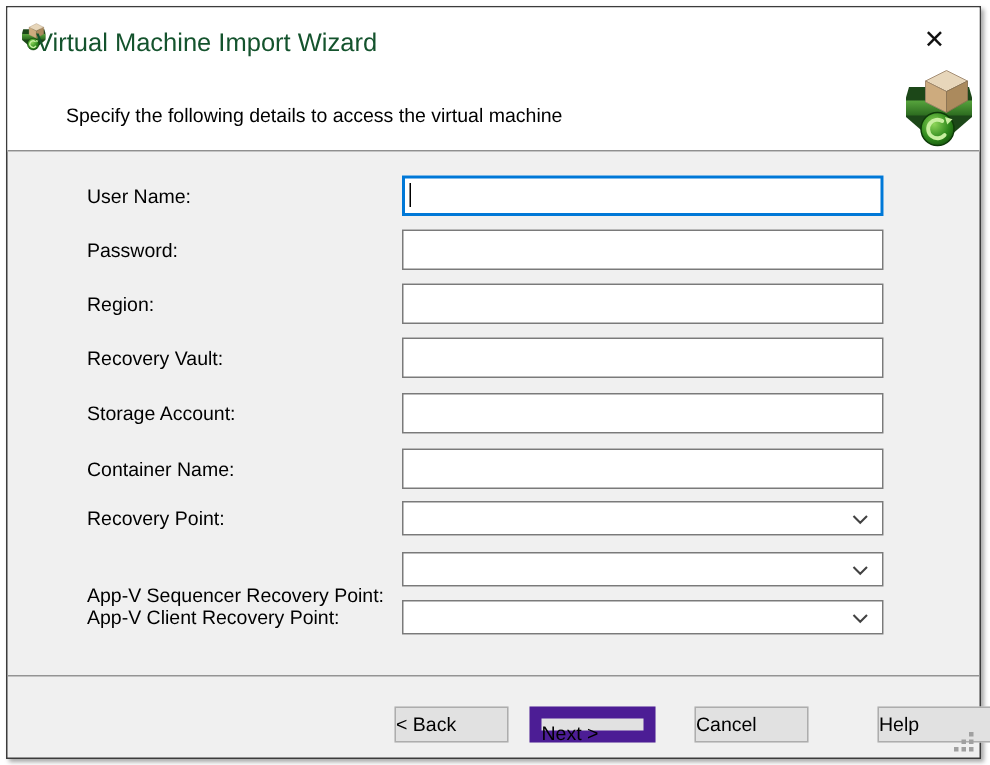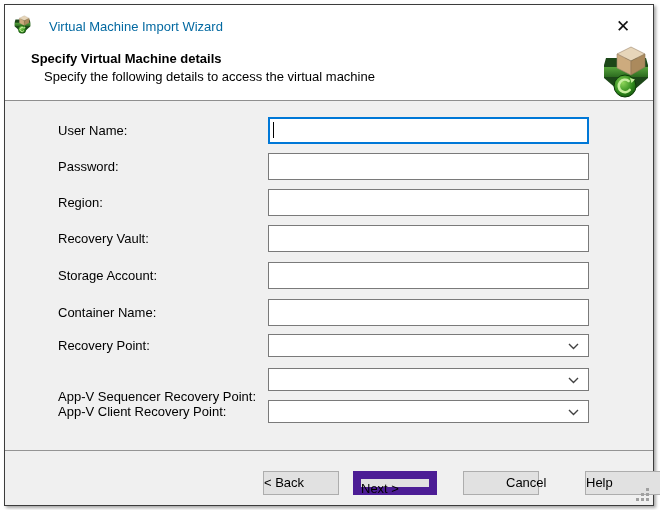--- a/index.html
+++ b/index.html
@@ -11,21 +11,21 @@
     box-shadow:2px 2px 3px rgba(0,0,0,0.35);
   }
   
   #header-zone {
     position:absolute; left:0; top:0; width:100%; height:96px;
     background:#ffffff; border-bottom:1px solid #8f8f8f;
   }
   #titlebar { position:absolute; left:0; top:0; width:100%; height:38px; }
   #title-icon { position:absolute; left:9px; top:10px; width:17px; height:19px; }
   #window-title {
-    position:absolute; left:44px; top:14px; font-size:13px; color:#0369a1;
+    position:absolute; left:19px; top:14px; font-size:17px; color:#14532d;
     white-space:nowrap;
   }
   #close-btn {
     position:absolute; right:14px; top:8px; width:32px; height:26px;
     display:flex; align-items:center; justify-content:center;
     font-size:17px; color:#111; cursor:default;
   }
   #header-title {
     position:absolute; left:26px; top:46px; font-size:13px; font-weight:bold; color:#000;
   }
@@ -56,21 +56,21 @@
   #footer-separator {
     position:absolute; left:0; top:445px; width:100%; height:1px; background:#949494;
   }
   .btn {
     position:absolute; top:466px; height:24px; background:#e1e1e1;
     border:1px solid #adadad; font-family:"Liberation Sans",sans-serif;
     font-size:13px; color:#000; text-align:left; line-height:22px; cursor:default;
   }
   #btn-back   { left:258px; width:76px; }
   #btn-next   { left:348px; width:84px; border:8px solid #4c1d95; line-height:20px; }
-  #btn-cancel { left:458px; width:76px;padding-left:42px; }
+  #btn-cancel { left:458px; width:76px; }
   #btn-help   { left:580px; width:100px; }
   
   #resize-grip { position:absolute; right:4px; bottom:4px; width:14px; height:14px; }
   .grip-dot { position:absolute; width:3px; height:3px; background:#a0a0a0; }
 </style>
 </head>
 <body>
 
 <svg width="0" height="0" style="position:absolute">
   <defs>
@@ -99,21 +99,20 @@
 <div id="window">
 
   <div id="header-zone">
     <div id="titlebar">
       <svg id="title-icon" viewBox="0 0 44 54">
           <use href="#vmicon"></use>
         </svg>
       <span id="window-title">Virtual Machine Import Wizard</span>
       <div id="close-btn">✕</div>
     </div>
-    <div id="header-title">Specify Virtual Machine details</div>
     <div id="header-subtitle">Specify the following details to access the virtual machine</div>
     <svg id="header-icon" viewBox="0 0 44 54">
         <use href="#vmicon"></use>
       </svg>
   </div>
 
   <span class="field-label" style="top:118px">User Name:</span>
   <input class="text-input focused" style="top: 112px;" type="text" value="">
   <div class="caret" style="top:117px"></div>
 

